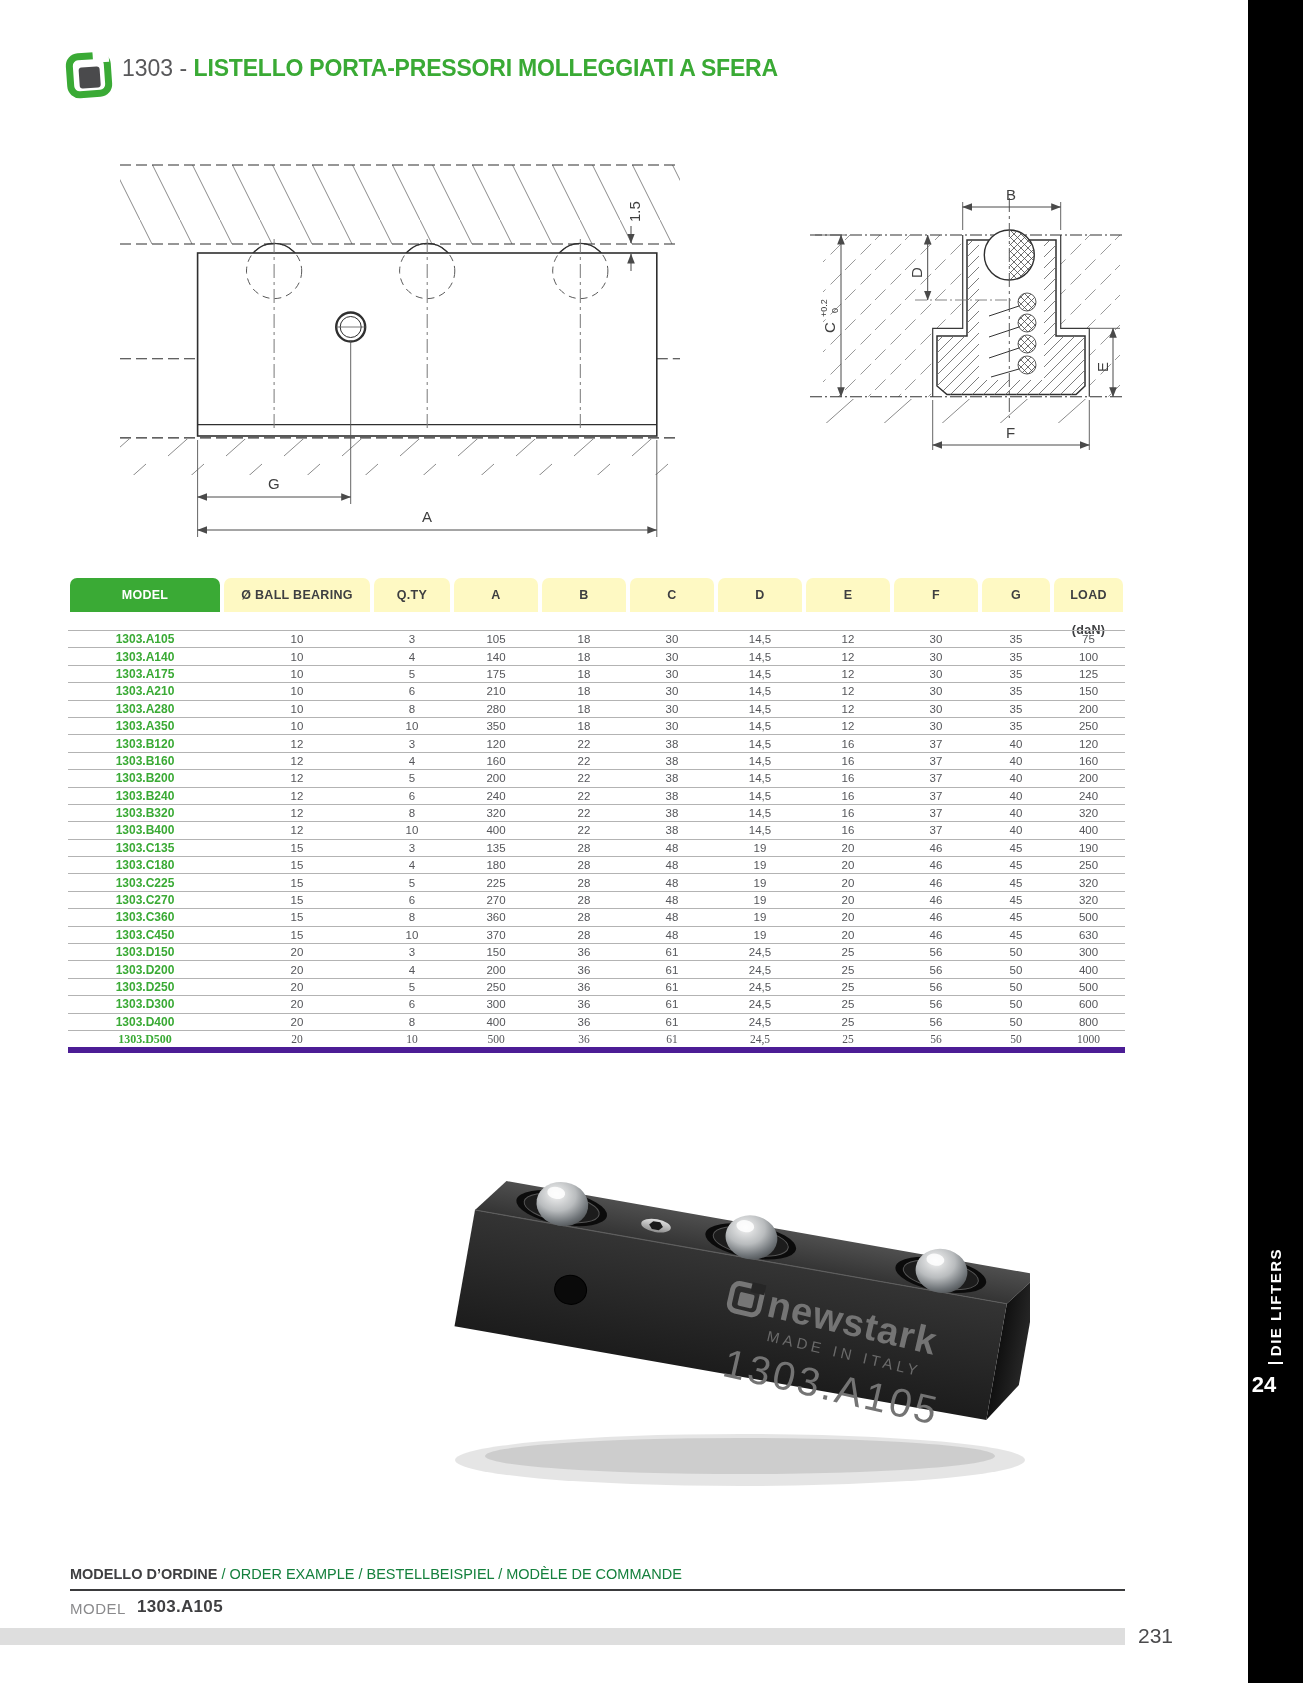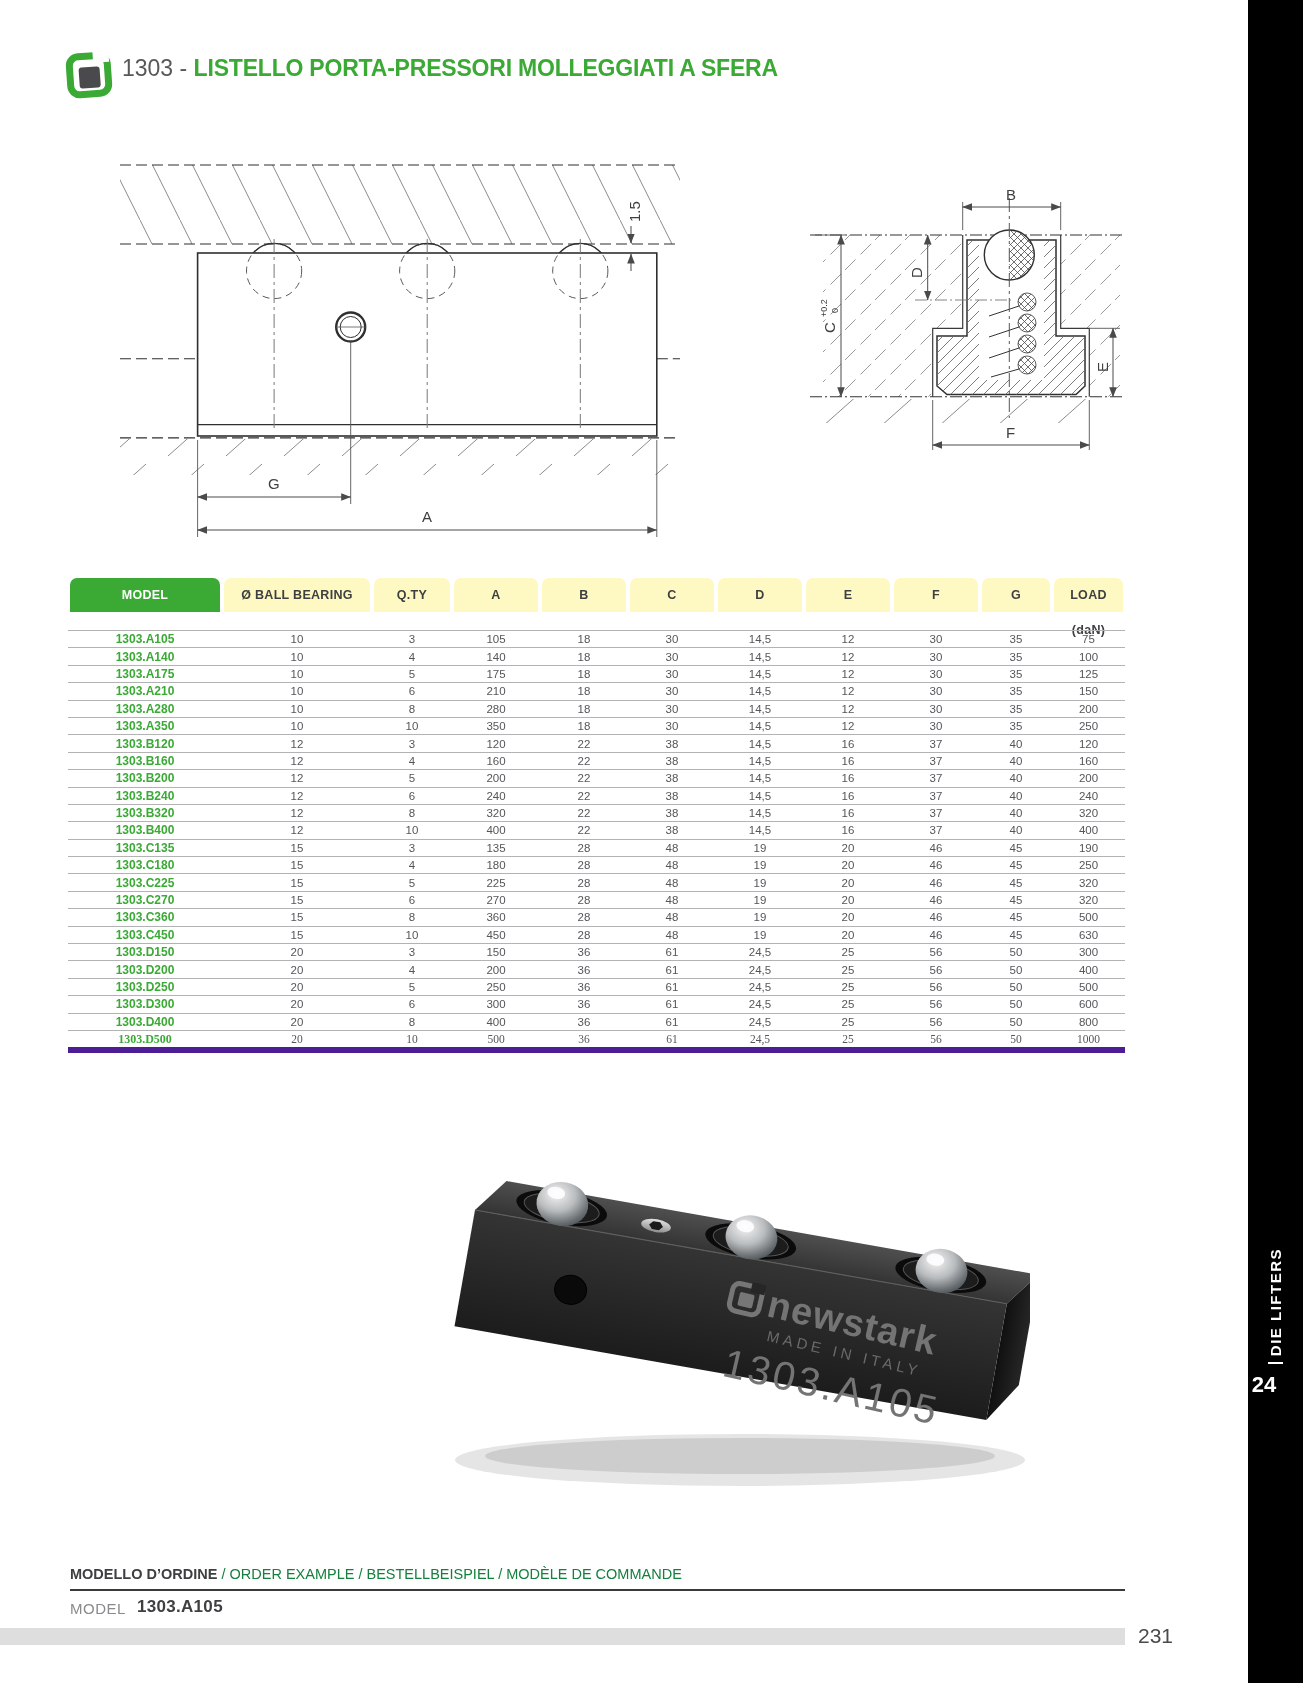--- a/index.html
+++ b/index.html
@@ -448,21 +448,21 @@
         <div class="td c6">19</div>
         <div class="td c7">20</div>
         <div class="td c8">46</div>
         <div class="td c9">45</div>
         <div class="td c10">500</div>
       </div>
       <div class="trow">
         <div class="td c0 td-model">1303.C450</div>
         <div class="td c1">15</div>
         <div class="td c2">10</div>
-        <div class="td c3">450</div>
+        <div class="td c3">370</div>
         <div class="td c4">28</div>
         <div class="td c5">48</div>
         <div class="td c6">19</div>
         <div class="td c7">20</div>
         <div class="td c8">46</div>
         <div class="td c9">45</div>
         <div class="td c10">630</div>
       </div>
       <div class="trow">
         <div class="td c0 td-model">1303.D150</div>

